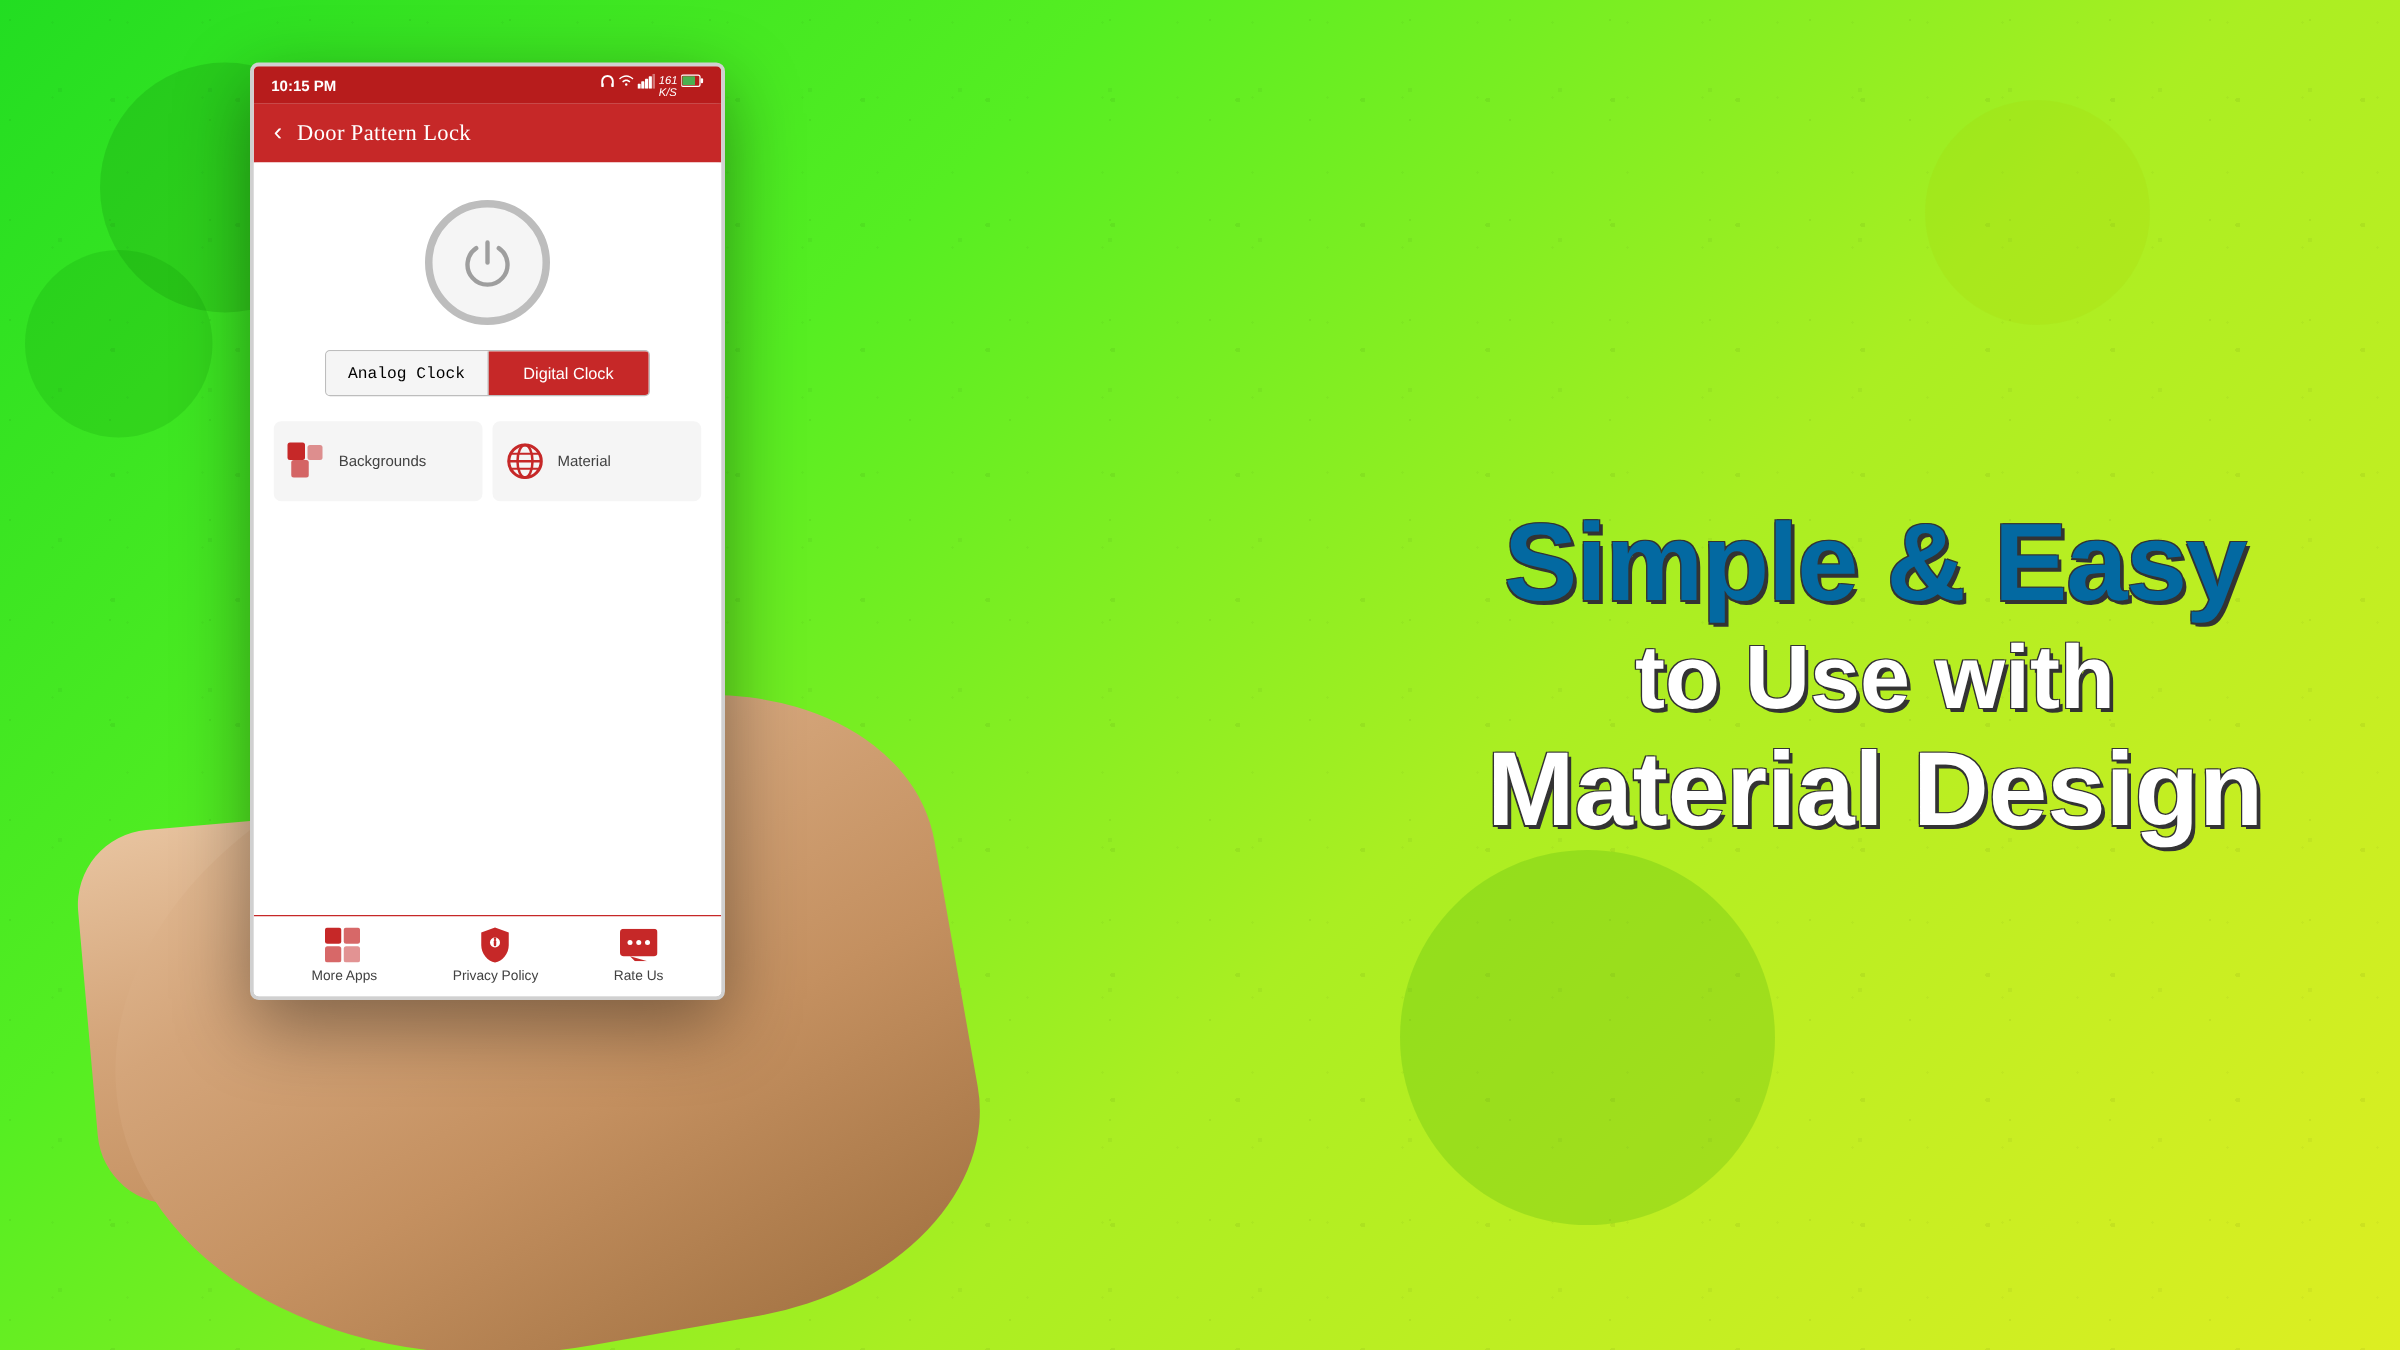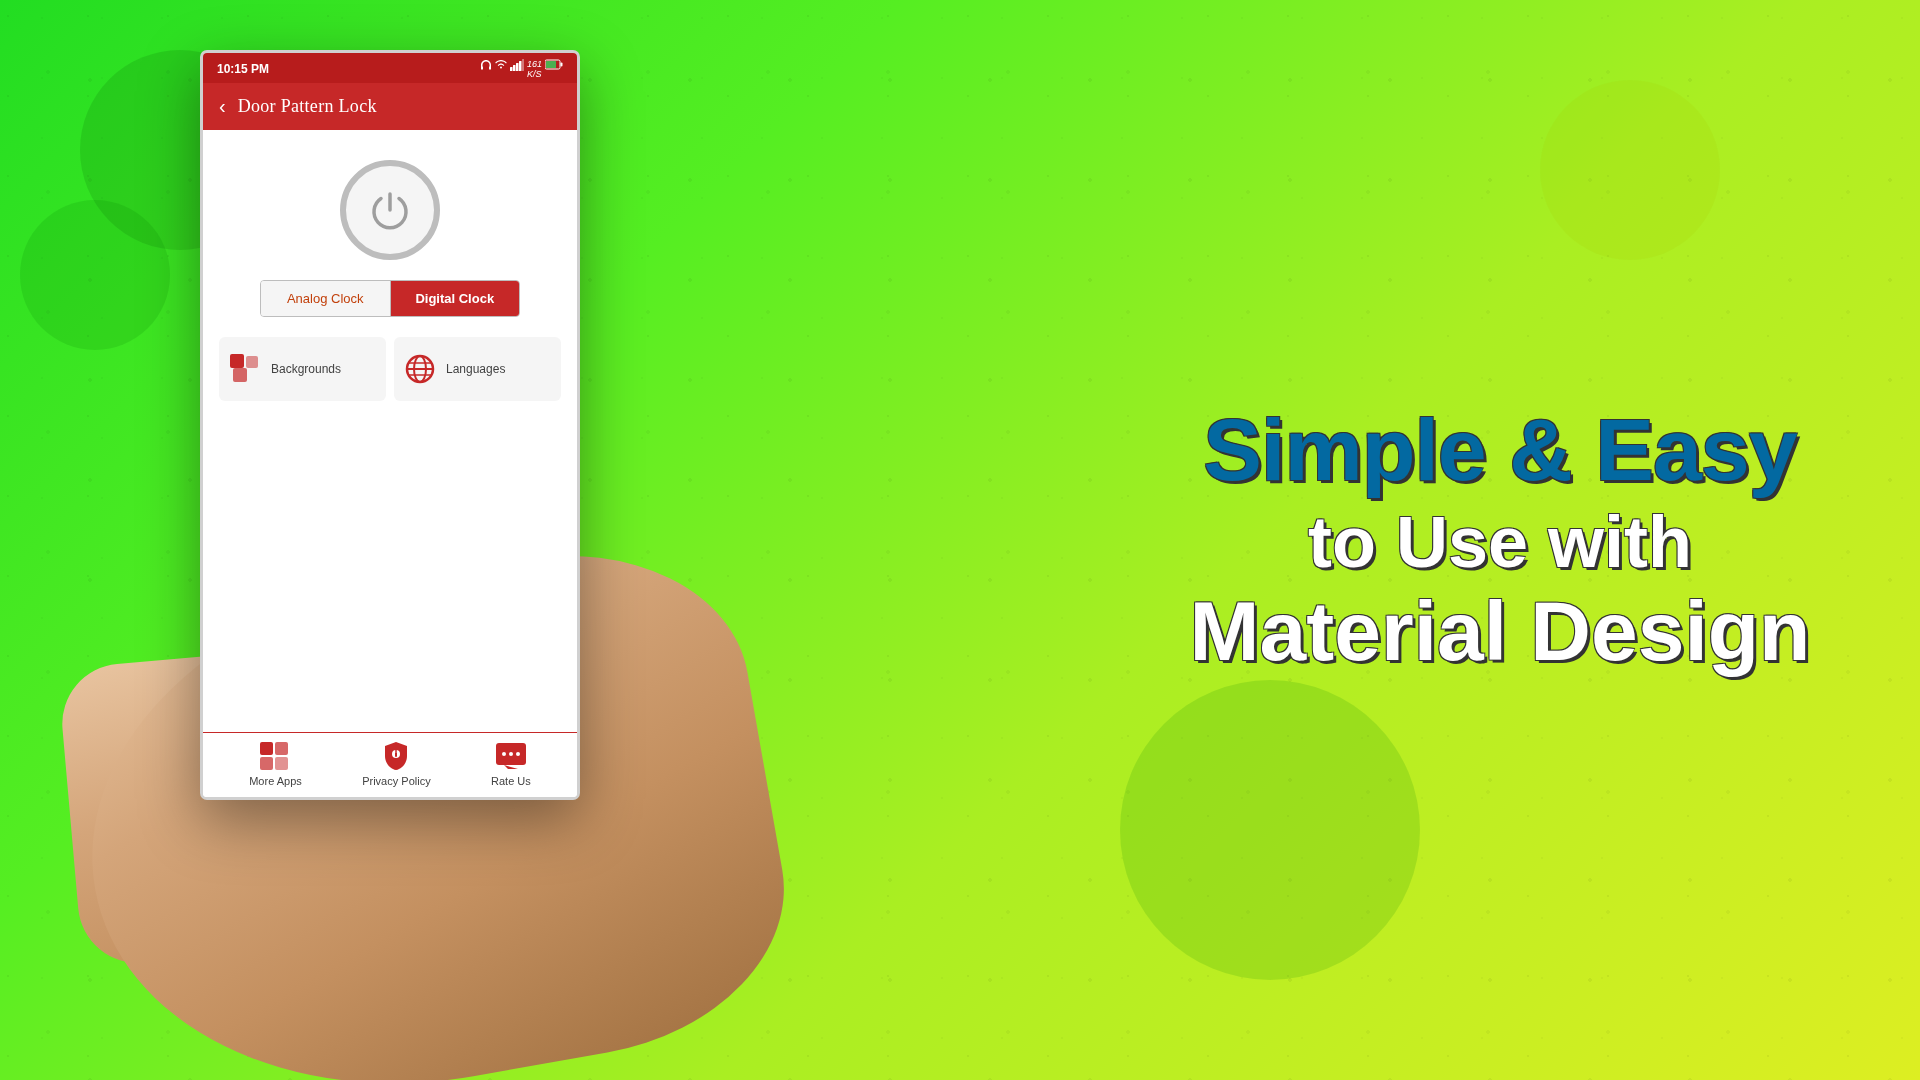--- a/index.html
+++ b/index.html
@@ -201,28 +201,28 @@
       flex: 1;
       padding: 10px 8px;
       font-size: 13px;
       font-weight: 500;
       text-align: center;
       cursor: pointer;
     }
 
     .toggle-btn.inactive {
       background: #f5f5f5;
-      color: #c2410c;
+      color: #000000;
       border-right: 1.5px solid #bdbdbd;
+      font-family: Liberation Mono, monospace;
     }
 
     .toggle-btn.active {
       background: #c62828;
       color: white;
-      font-weight: bold;
     }
 
     
     .feature-grid {
       display: flex;
       gap: 8px;
       margin-bottom: 20px;
       width: 100%;
     }
 
@@ -394,21 +394,21 @@
           <div class="feature-tile">
             <div class="feature-icon">
               <svg width="36" height="36" viewBox="0 0 36 36">
                 <circle cx="18" cy="18" r="13" stroke="#c62828" stroke-width="2.5" fill="none"></circle>
                 <ellipse cx="18" cy="18" rx="6" ry="13" stroke="#c62828" stroke-width="2" fill="none"></ellipse>
                 <line x1="5" y1="18" x2="31" y2="18" stroke="#c62828" stroke-width="2"></line>
                 <line x1="7" y1="12" x2="29" y2="12" stroke="#c62828" stroke-width="1.5"></line>
                 <line x1="7" y1="24" x2="29" y2="24" stroke="#c62828" stroke-width="1.5"></line>
               </svg>
             </div>
-            <span class="feature-label">Languages</span>
+            <span class="feature-label">Material</span>
           </div>
 
         </div>
       </div>
 
       <div class="bottom-nav">
 
         <div class="nav-item">
           <div class="nav-icon">
             <svg width="30" height="28" viewBox="0 0 30 28">

